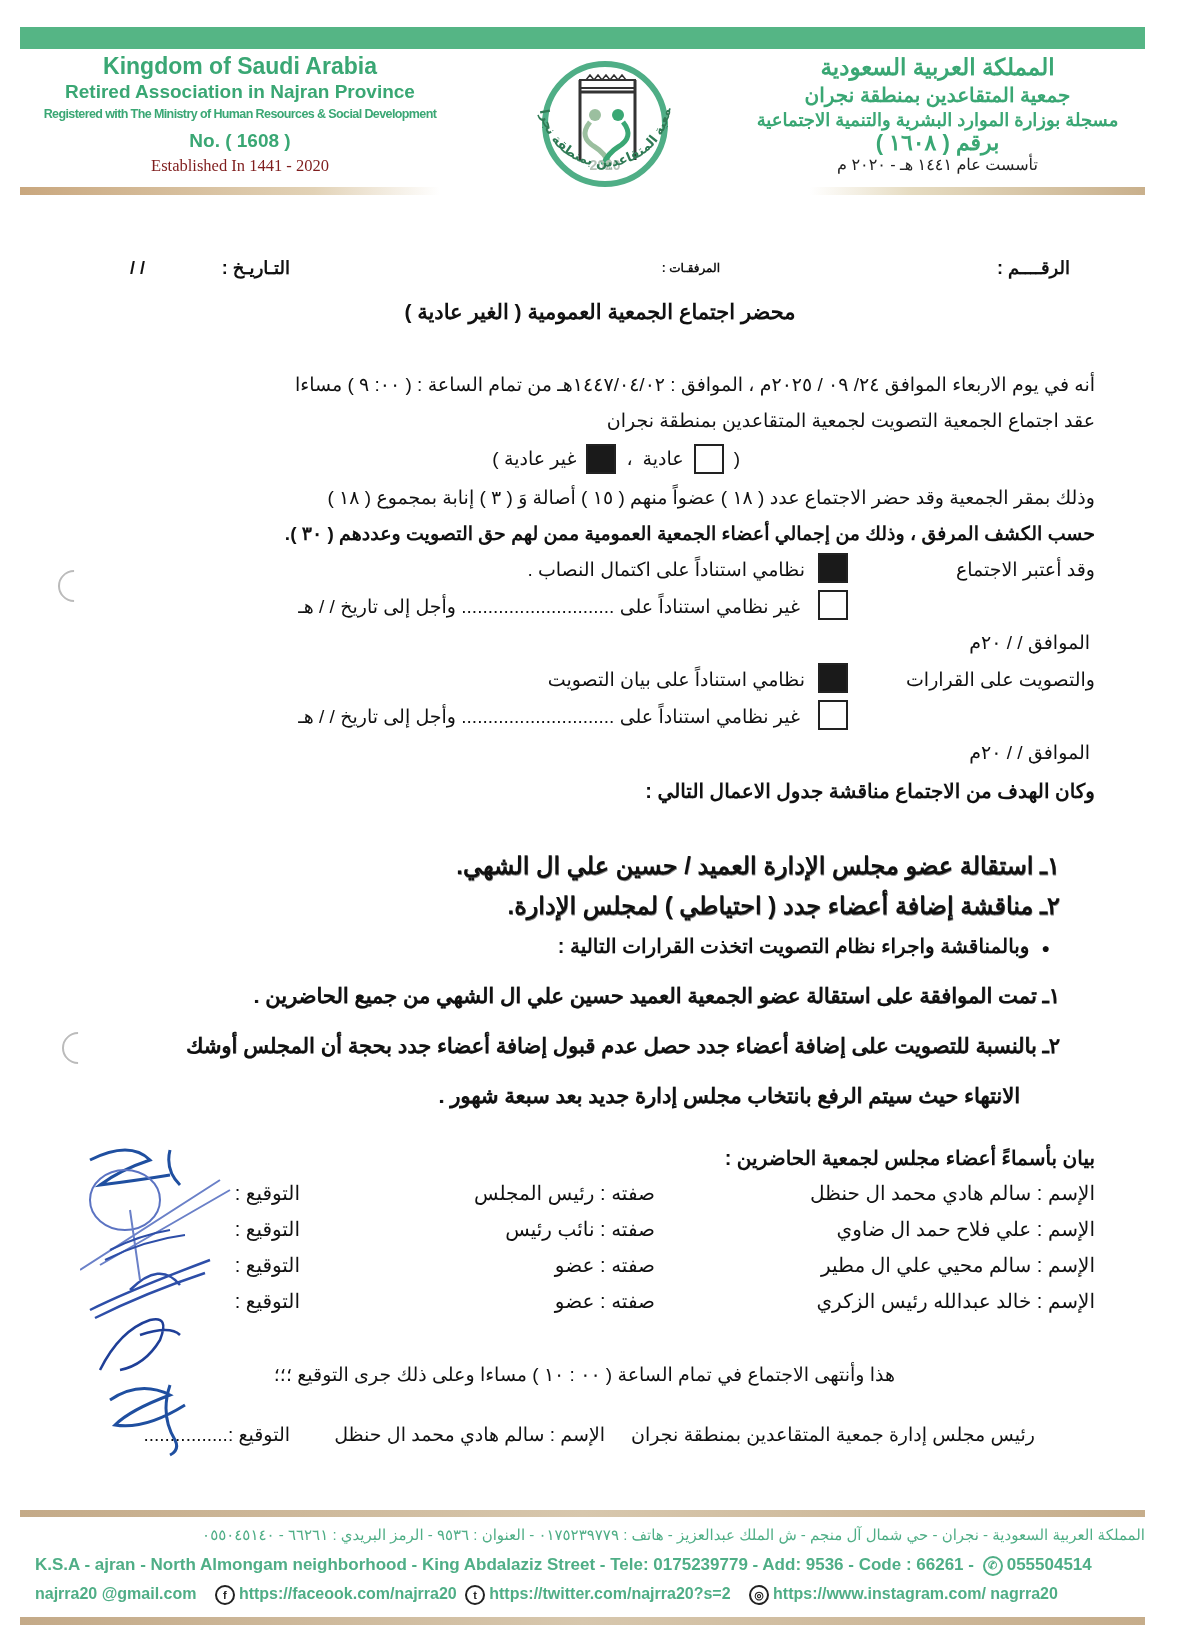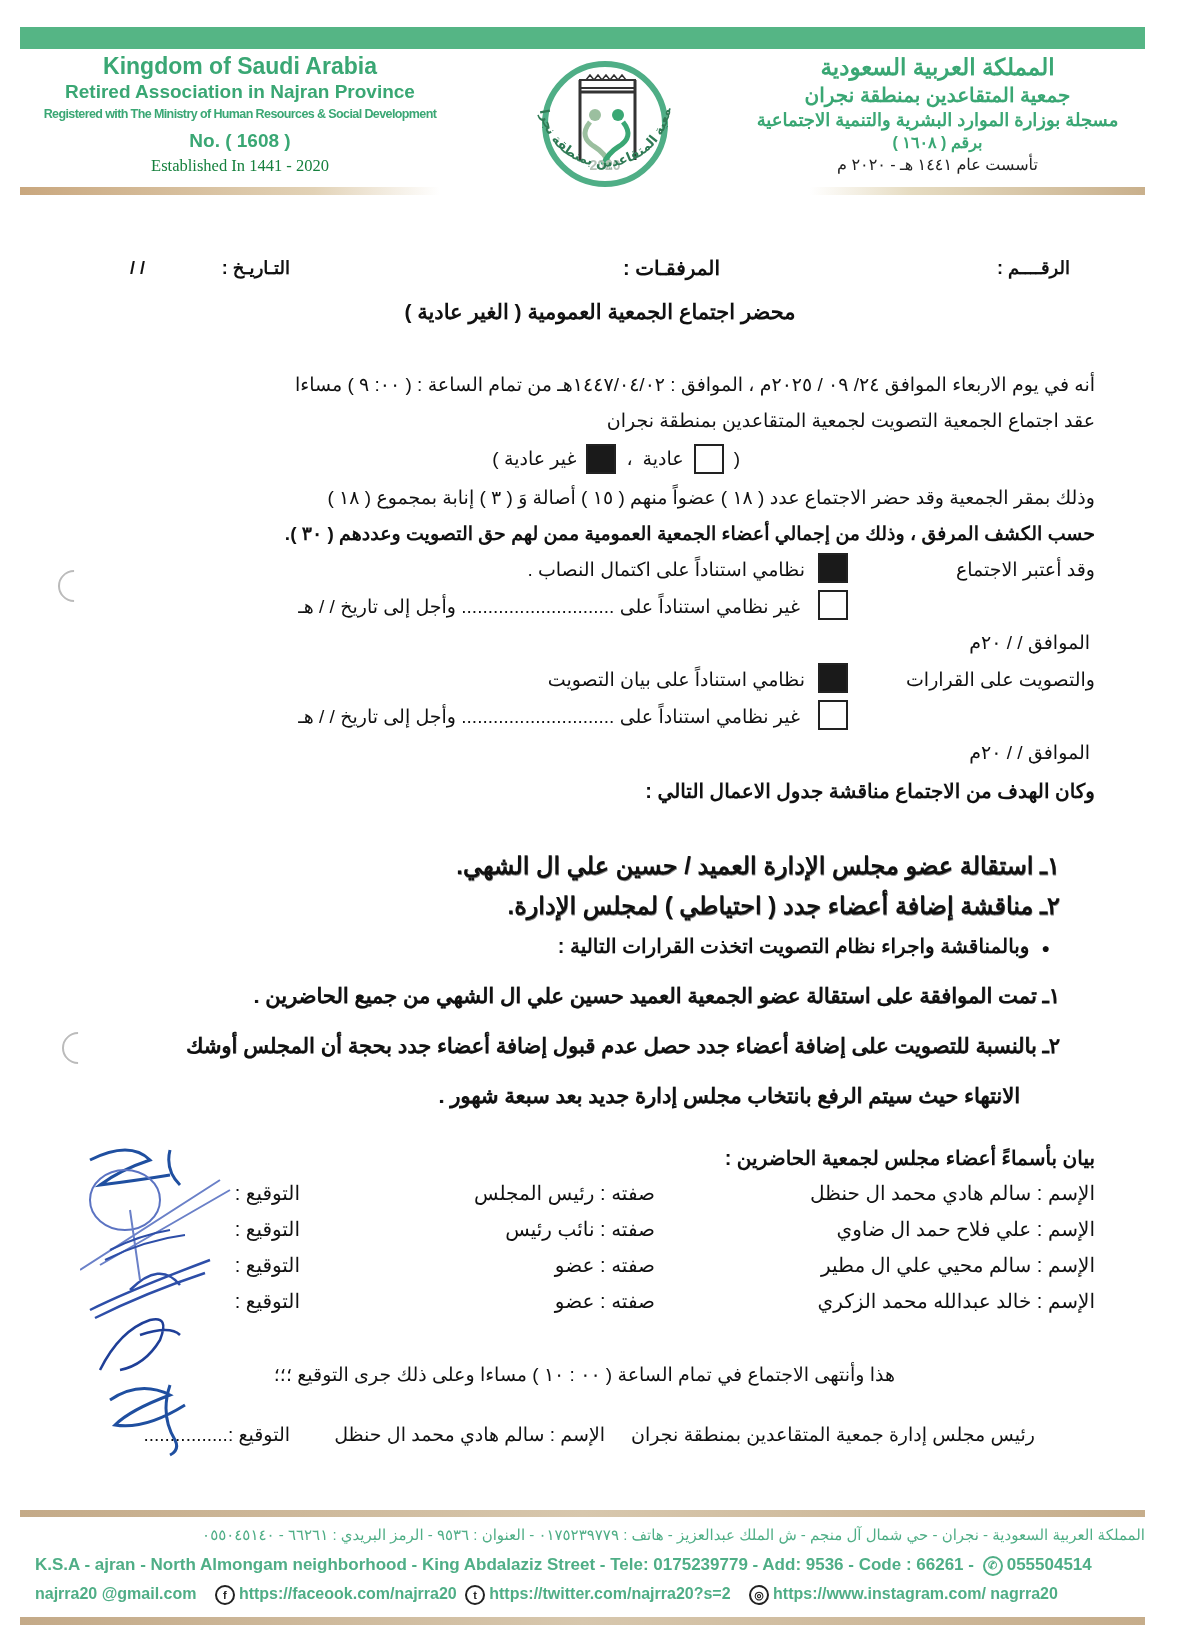--- a/index.html
+++ b/index.html
@@ -9,27 +9,27 @@
   .abs { position: absolute; }
   .rtl { direction: rtl; unicode-bidi: plaintext; }
 
   
   .top-bar { left: 20px; top: 27px; width: 1125px; height: 22px; background: #55b585; }
   .header-en { left: 20px; top: 52px; width: 440px; text-align: center; color: #3aa774; }
   .header-en .l1 { font-size: 23px; font-weight: bold; line-height: 28px; }
   .header-en .l2 { font-size: 19px; font-weight: bold; line-height: 24px; }
   .header-en .l3 { font-size: 12.5px; font-weight: bold; letter-spacing: -0.6px; line-height: 20px; }
   .header-en .l4 { font-size: 19px; font-weight: bold; line-height: 28px; margin-top: 3px; }
-  .header-en .l5 { font-family: "Liberation Serif", serif; font-size: 16.5px; color: #15803d; line-height: 22px; }
+  .header-en .l5 { font-family: "Liberation Serif", serif; font-size: 16.5px; color: #7f1d1d; line-height: 22px; }
 
   .header-ar { left: 730px; top: 52px; width: 415px; text-align: center; color: #3aa774; }
   .header-ar .l1 { font-size: 23px; font-weight: bold; line-height: 30px; }
   .header-ar .l2 { font-size: 20px; font-weight: bold; line-height: 26px; }
   .header-ar .l3 { font-size: 18px; font-weight: bold; line-height: 24px; white-space: nowrap; }
-  .header-ar .l4 { font-size: 16px; font-weight: bold; line-height: 22px; }
+  .header-ar .l4 { font-size: 22px; font-weight: bold; line-height: 22px; }
   .header-ar .l5 { font-size: 16px; font-weight: normal; color: #222; line-height: 22px; }
 
   .gold-left { left: 20px; top: 187px; width: 420px; height: 8px; background: linear-gradient(90deg, #c9a77e, #e2d2b6 70%, rgba(255,255,255,0)); }
   .gold-right { left: 810px; top: 187px; width: 335px; height: 8px; background: linear-gradient(90deg, rgba(255,255,255,0), #e6dcc2 30%, #c9b08c); }
 
   .logo { left: 520px; top: 52px; width: 170px; height: 150px; }
 
   
   .ar { direction: rtl; font-size: 19px; line-height: 26px; white-space: nowrap; }
   .bold { font-weight: bold; }
@@ -91,21 +91,21 @@
   <div class="l2">جمعية المتقاعدين بمنطقة نجران</div>
   <div class="l3">مسجلة بوزارة الموارد البشرية والتنمية الاجتماعية</div>
   <div class="l4">برقم ( ١٦٠٨ )</div>
   <div class="l5">تأسست عام ١٤٤١ هـ - ٢٠٢٠ م</div>
 </div>
 
 <div class="abs gold-left"></div>
 <div class="abs gold-right"></div>
 
 <div class="abs ar bold" style="right:130px; top:255px; font-size:18px;">الرقــــم :</div>
-<div class="abs ar bold" style="right:480px; top:255px; font-size:20px;">المرفقـات :</div>
+<div class="abs ar bold" style="right:480px; top:255px; font-size:12px;">المرفقـات :</div>
 <div class="abs ar bold" style="right:910px; top:255px; font-size:18px;">التـاريـخ :</div>
 <div class="abs ar bold" style="left:130px; top:255px; font-size:18px;">/    /</div>
 
 <div class="abs title rtl">محضر اجتماع الجمعية العمومية ( الغير عادية )</div>
 
 <div class="abs ar" style="right:105px; top:372px;">أنه في يوم الاربعاء الموافق  ٢٤/ ٠٩ / ٢٠٢٥م ، الموافق : ١٤٤٧/٠٤/٠٢هـ  من تمام الساعة :  (  ٠٠: ٩  ) مساءا</div>
 <div class="abs ar" style="right:105px; top:408px;">عقد اجتماع الجمعية التصويت لجمعية المتقاعدين بمنطقة نجران</div>
 
 <div class="abs ar" style="right:460px; top:444px; display:flex; align-items:center; gap:10px;">
   <span>(</span>
@@ -167,21 +167,21 @@
 
   <div class="abs member-row ar" style="right:105px; top:72px;">
     <span>الإسم :</span> <span>سالم محيي علي ال مطير</span>
   </div>
   <div class="abs member-row ar" style="right:545px; top:72px;">
     <span>صفته :</span> <span>عضو</span>
   </div>
   <div class="abs member-row ar" style="right:900px; top:72px;">التوقيع :</div>
 
   <div class="abs member-row ar" style="right:105px; top:108px;">
-    <span>الإسم :</span> <span>خالد عبدالله محمد الزكري</span>
+    <span>الإسم :</span> <span>خالد عبدالله رئيس الزكري</span>
   </div>
   <div class="abs member-row ar" style="right:545px; top:108px;">
     <span>صفته :</span> <span>عضو</span>
   </div>
   <div class="abs member-row ar" style="right:900px; top:108px;">التوقيع :</div>
 </div>
 
 <svg class="abs sig" viewBox="0 0 160 250">
   <path d="M10 20 q40 -20 60 0 q-30 10 -50 25 q40 -5 70 -10 M90 10 q-5 20 10 35" stroke="#1f4fa0" stroke-width="3" fill="none"></path>
   <ellipse cx="45" cy="60" rx="35" ry="30" stroke="#5b73c2" stroke-width="2" fill="none"></ellipse>

